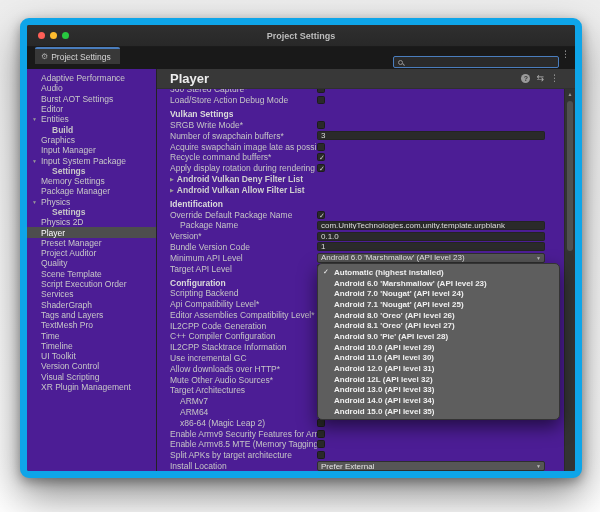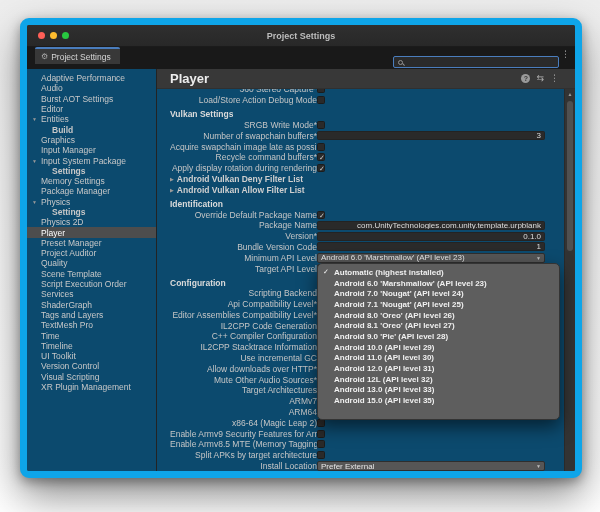--- a/index.html
+++ b/index.html
@@ -32,21 +32,21 @@
     background:#2a2a2a; border:1px solid #4a7dbd; border-radius:2px;
     display:flex; align-items:center; }
   .mag { width:5px; height:5px; border:1px solid #909090; border-radius:50%;
     position:relative; margin:0 2px 0 4px; flex:none; }
   .mag::after { content:""; position:absolute; width:3px; height:1px; background:#909090;
     transform:rotate(45deg); right:-2.5px; bottom:-1px; }
   .searchbox input { flex:1; min-width:0; background:transparent; border:none; outline:none;
     color:#dddddd; font-size:8px; font-family:"Liberation Sans", sans-serif; }
 
   
-  .body { display:flex; height:416px; background:#0c4a6e; }
+  .body { display:flex; height:416px; background:#4c1d95; }
 
   
   .sidebar { width:130px; flex:none; padding-top:4px; border-right:1px solid #232323;
     overflow:hidden; }
   .side-item { position:relative; height:10.3px; display:flex; align-items:center;
     padding-left:14px; cursor:pointer; }
   .side-item.ind { padding-left:25px;font-weight:bold; }
   .side-item.selected { background:#4d4d4d; }
   .side-item.selected .s-lbl { color:#ffffff; }
   .s-arrow { position:absolute; left:5px; top:50%; transform:translateY(-50%);
@@ -59,21 +59,21 @@
     border-bottom:1px solid #303030; position:relative; z-index:3; background:#383838; }
   .main-title { font-size:13px; font-weight:bold; color:#ededed; }
   .hdr-icons { margin-left:auto; display:flex; align-items:center; gap:6px; }
   .help-ic { width:9px; height:9px; border-radius:50%; background:#9a9a9a; color:#383838;
     font-size:7px; font-weight:bold; display:flex; align-items:center; justify-content:center;
     cursor:pointer; }
   .preset-ic { font-size:9px; color:#b0b0b0; cursor:pointer; line-height:1; }
   .kebab-ic { font-size:9px; color:#b0b0b0; cursor:pointer; line-height:1; }
 
   .rows { position:relative; height:396px; overflow:hidden; padding:0 30px 0 13px; }
-  .row { display:flex; align-items:center; height:10.8px;text-align:right; }
+  .row { display:flex; align-items:center; height:10.8px; }
   .row.clip { margin-top:-5px; }
   .row.sec { margin-top:3.2px; }
   .lbl { width:147px; flex:none; white-space:nowrap; overflow:hidden;
     font-size:8.5px; color:#c6c6c6; }
   .row.ind1 .lbl { padding-left:10px; }
   .sec .lbl { font-weight:bold; color:#dadada; width:auto; }
   .fold-arrow { font-size:5px; color:#9a9a9a; margin-right:3px; flex:none; }
   .row.fold .lbl { font-weight:bold; color:#cfcfcf; width:auto; }
   .ctrl { flex:1; display:flex; align-items:center; min-width:0; }
   .cb { width:8px; height:8px; background:#2a2a2a; border:1px solid #1c1c1c;
@@ -449,20 +449,23 @@
           <div class="pp-item">
             <span class="pp-lbl">Android 12.0 (API level 31)</span>
           </div>
           <div class="pp-item">
             <span class="pp-lbl">Android 12L (API level 32)</span>
           </div>
           <div class="pp-item">
             <span class="pp-lbl">Android 13.0 (API level 33)</span>
           </div>
           <div class="pp-item">
+            <span class="pp-lbl">Android 14.0 (API level 34)</span>
+          </div>
+          <div class="pp-item">
             <span class="pp-lbl">Android 15.0 (API level 35)</span>
           </div>
         </div>
 
       <div class="scrollbar">
         <span class="sb-up">▲</span>
         <span class="sb-thumb"></span>
         <span class="sb-down">▼</span>
       </div>
     </div>

